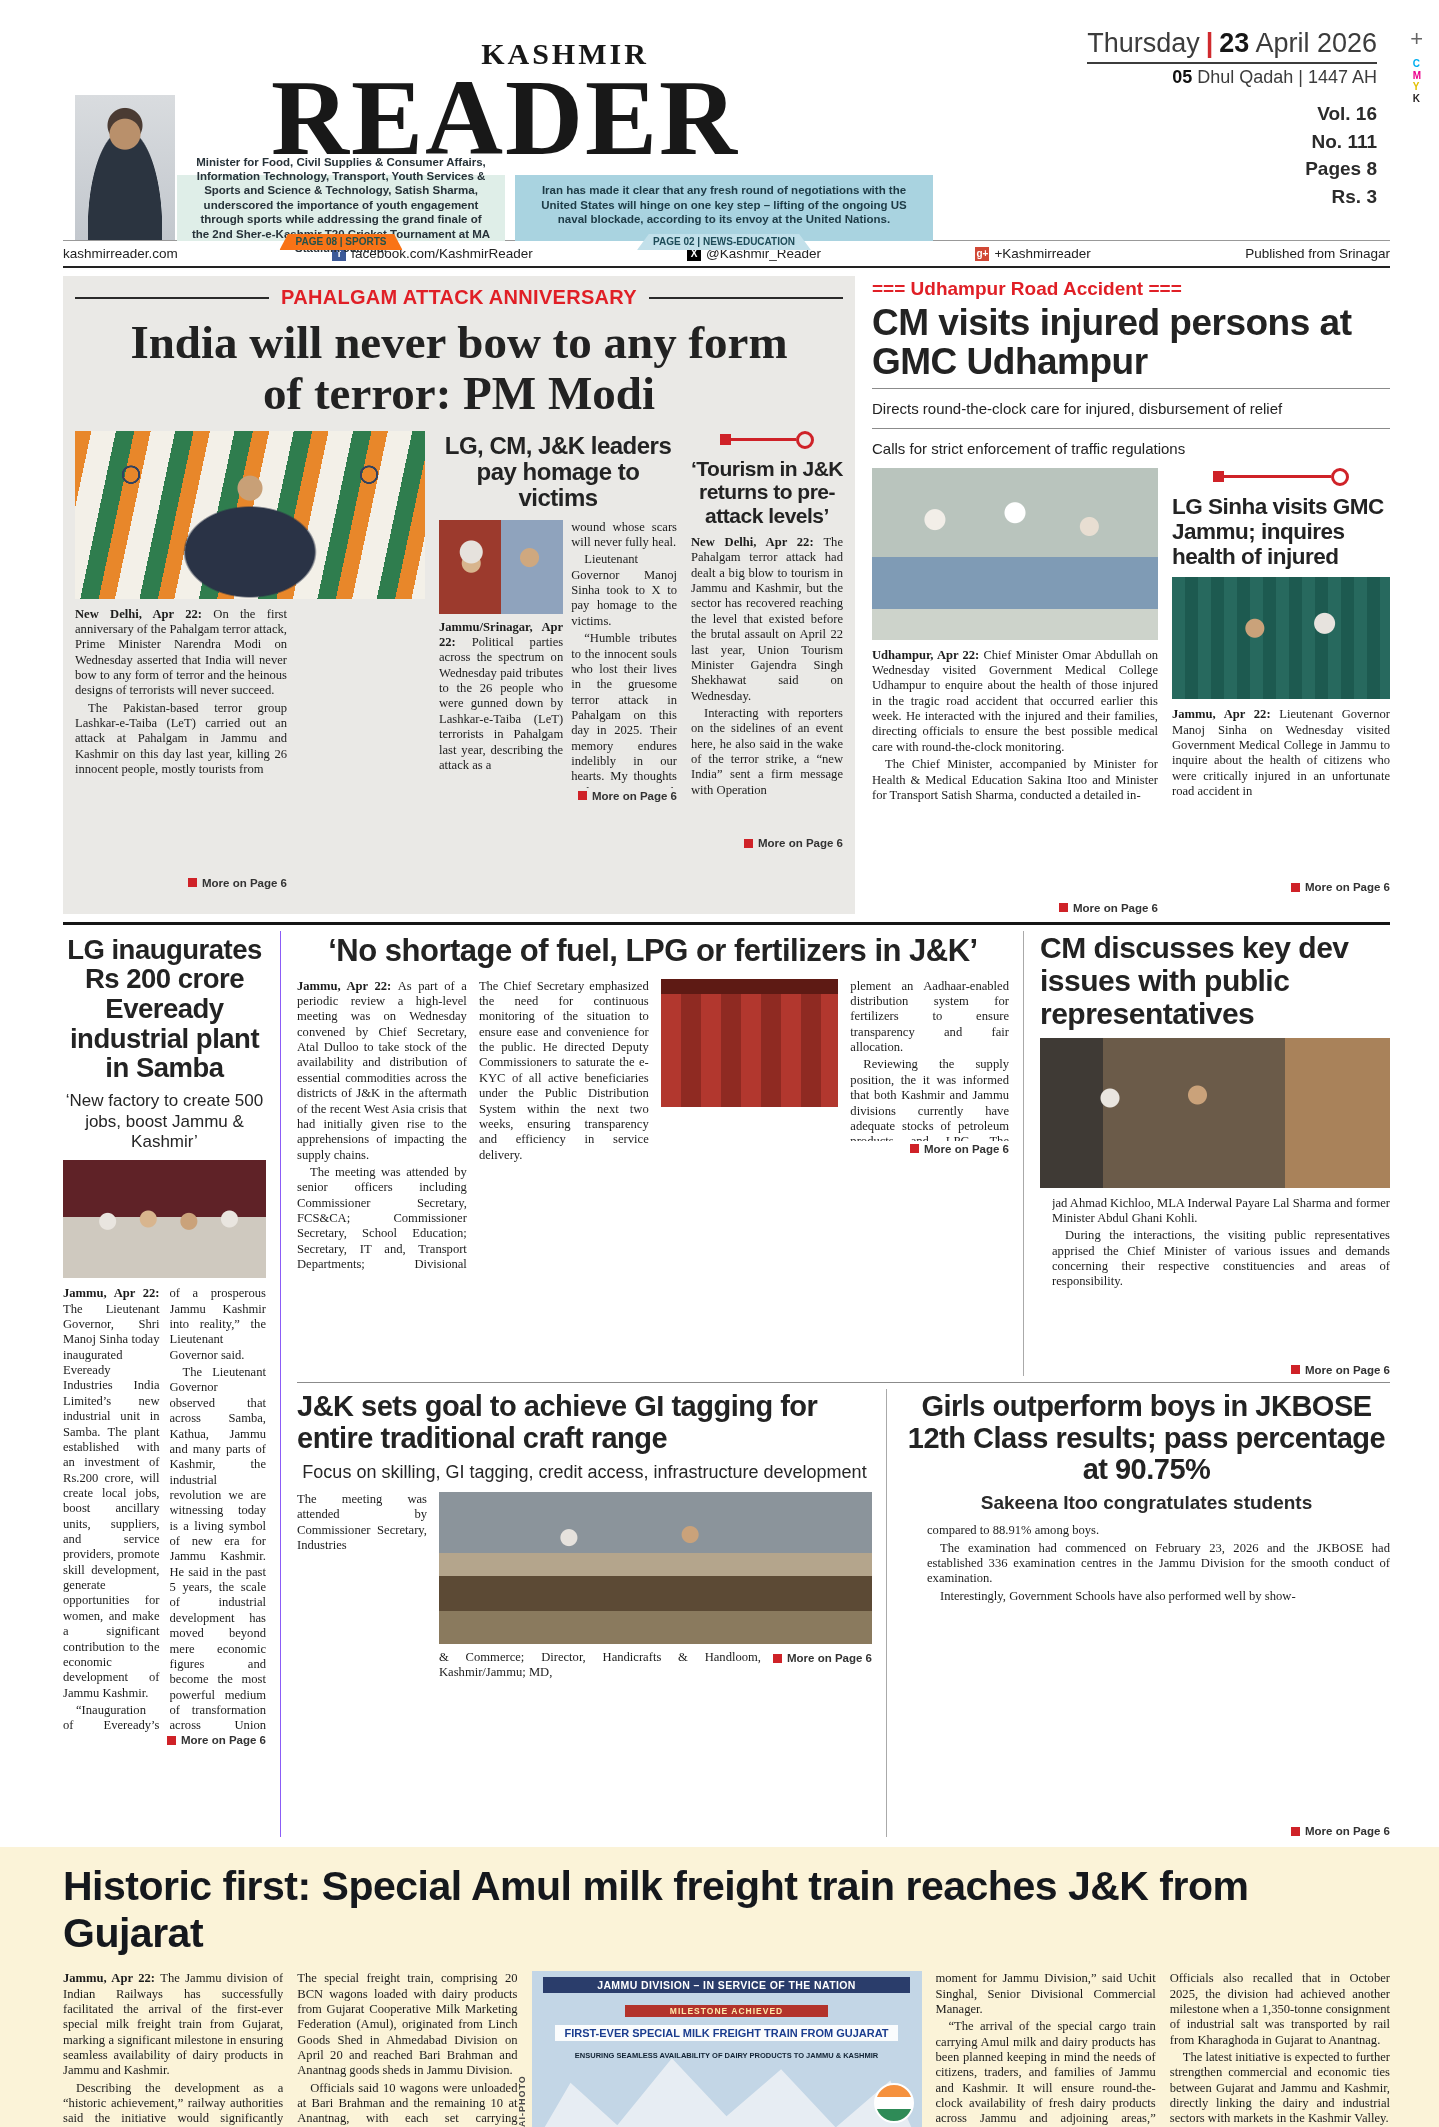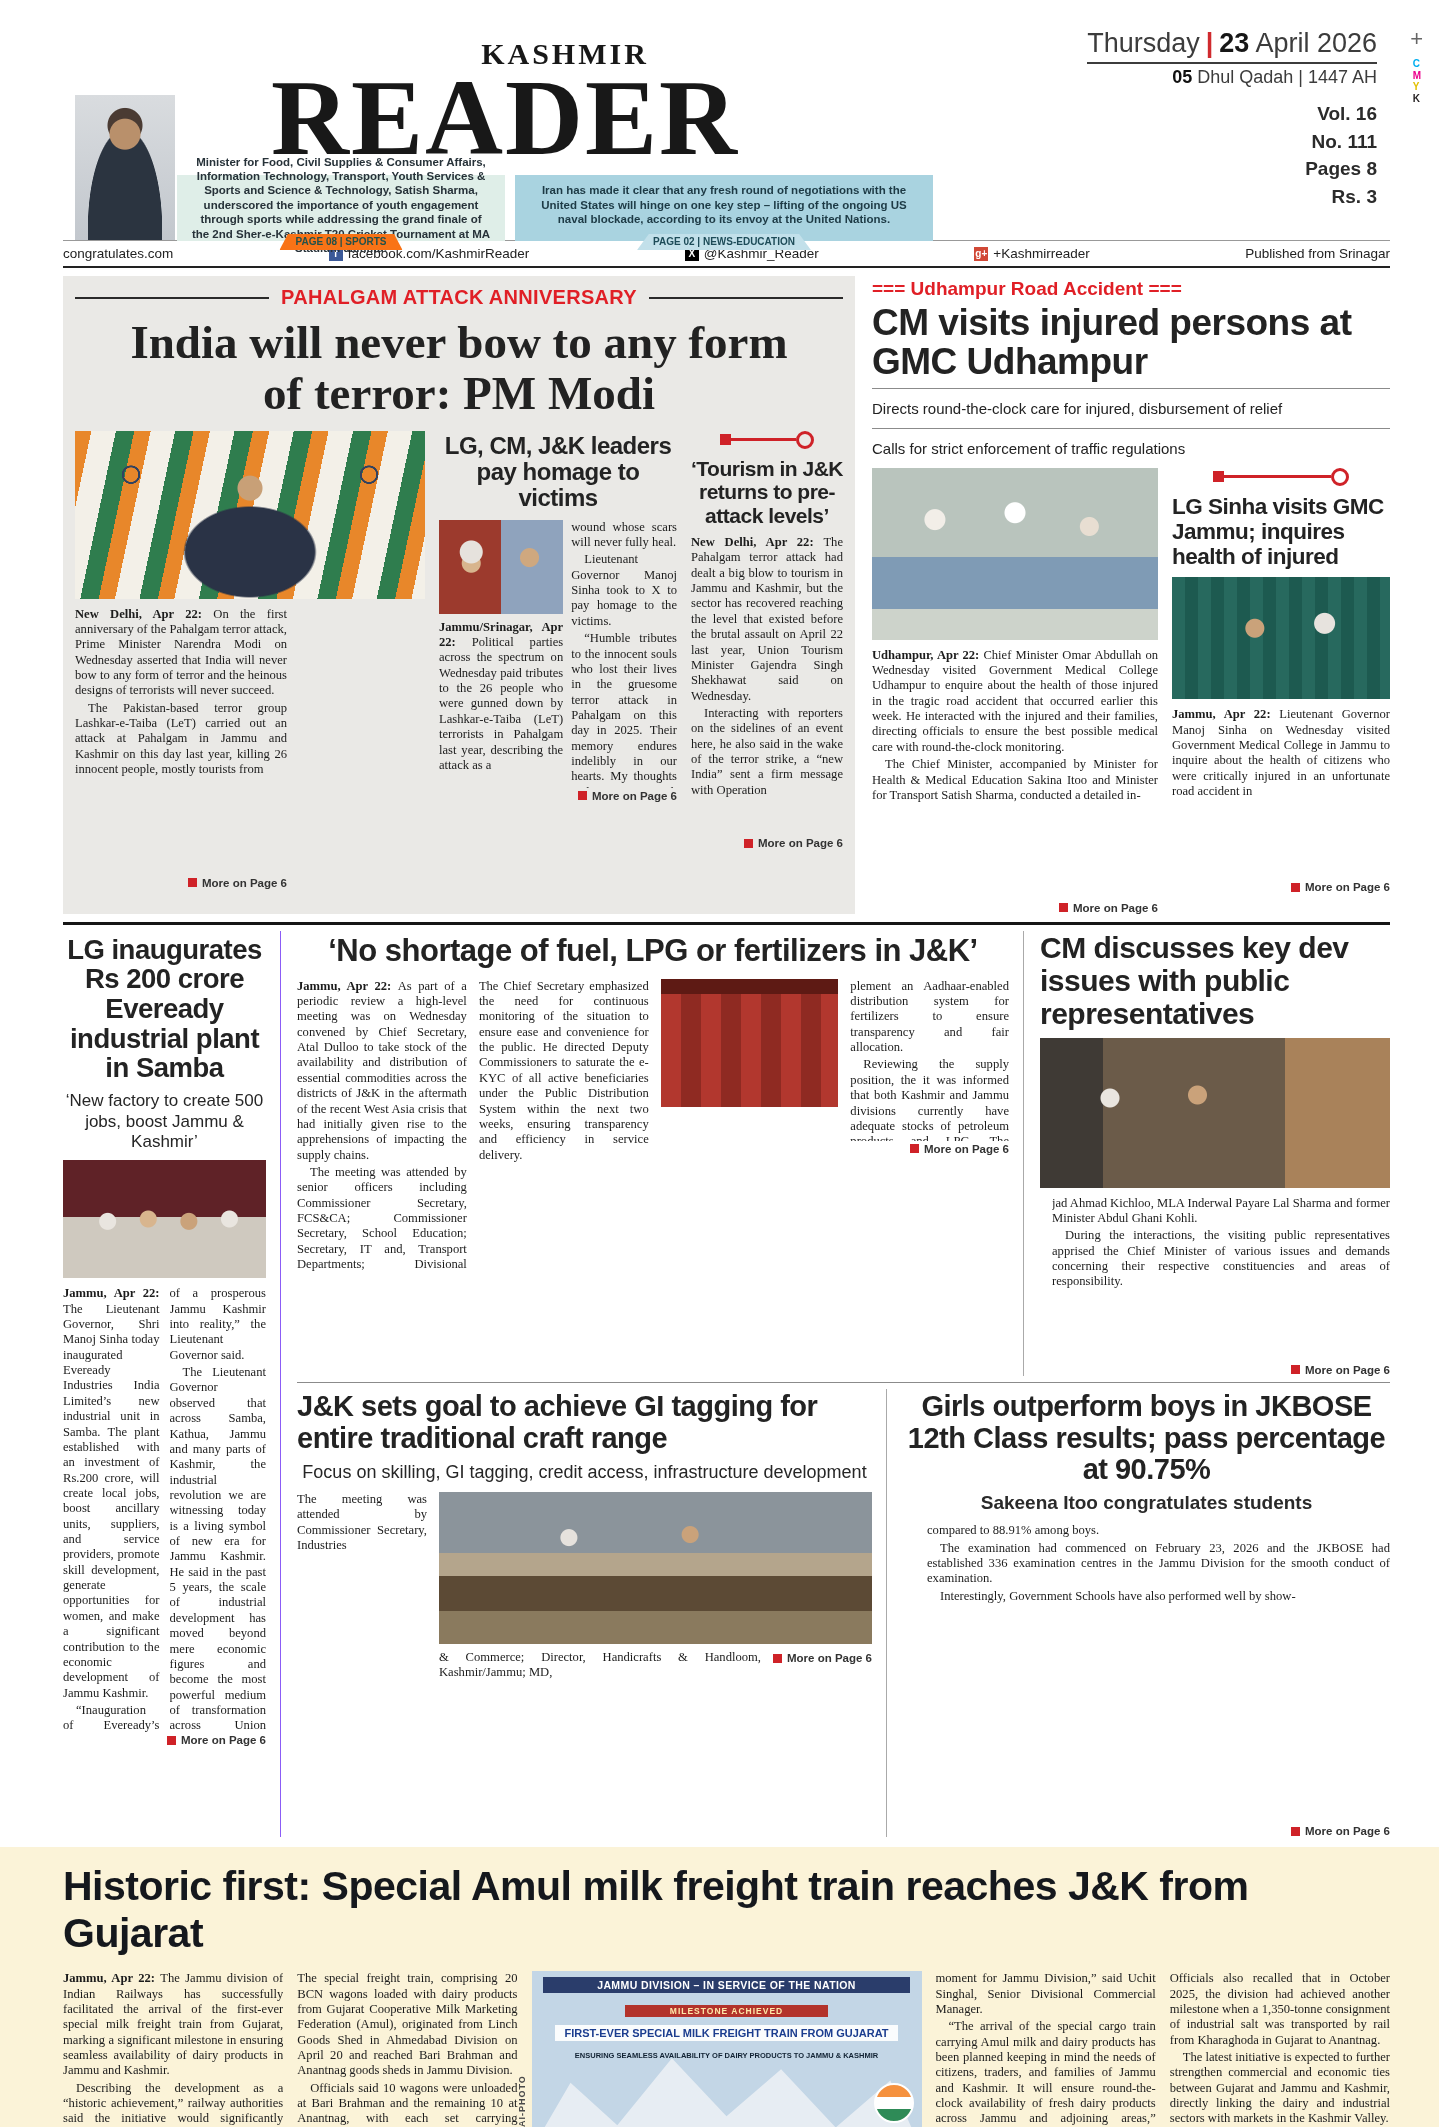--- a/index.html
+++ b/index.html
@@ -232,21 +232,21 @@
       <span class="tag tag-left">PAGE 08 | SPORTS</span>
     </div>
     <div class="promo promo-right">
       <span>Iran has made it clear that any fresh round of negotiations with the United States will hinge on one key step – lifting of the ongoing US naval blockade, according to its envoy at the United Nations.</span>
       <span class="tag tag-right">PAGE 02 | NEWS-EDUCATION</span>
     </div>
   </div>
 
   <div class="socialbar">
     <span class="item">
-      <span>congratulates.com</span>
+      <span>kashmirreader.com</span>
     </span>
     <span class="item">
       <span class="ic ic-fb">f</span>
       <span>facebook.com/KashmirReader</span>
     </span>
     <span class="item">
       <span class="ic ic-x">X</span>
       <span>@Kashmir_Reader</span>
     </span>
     <span class="item">

